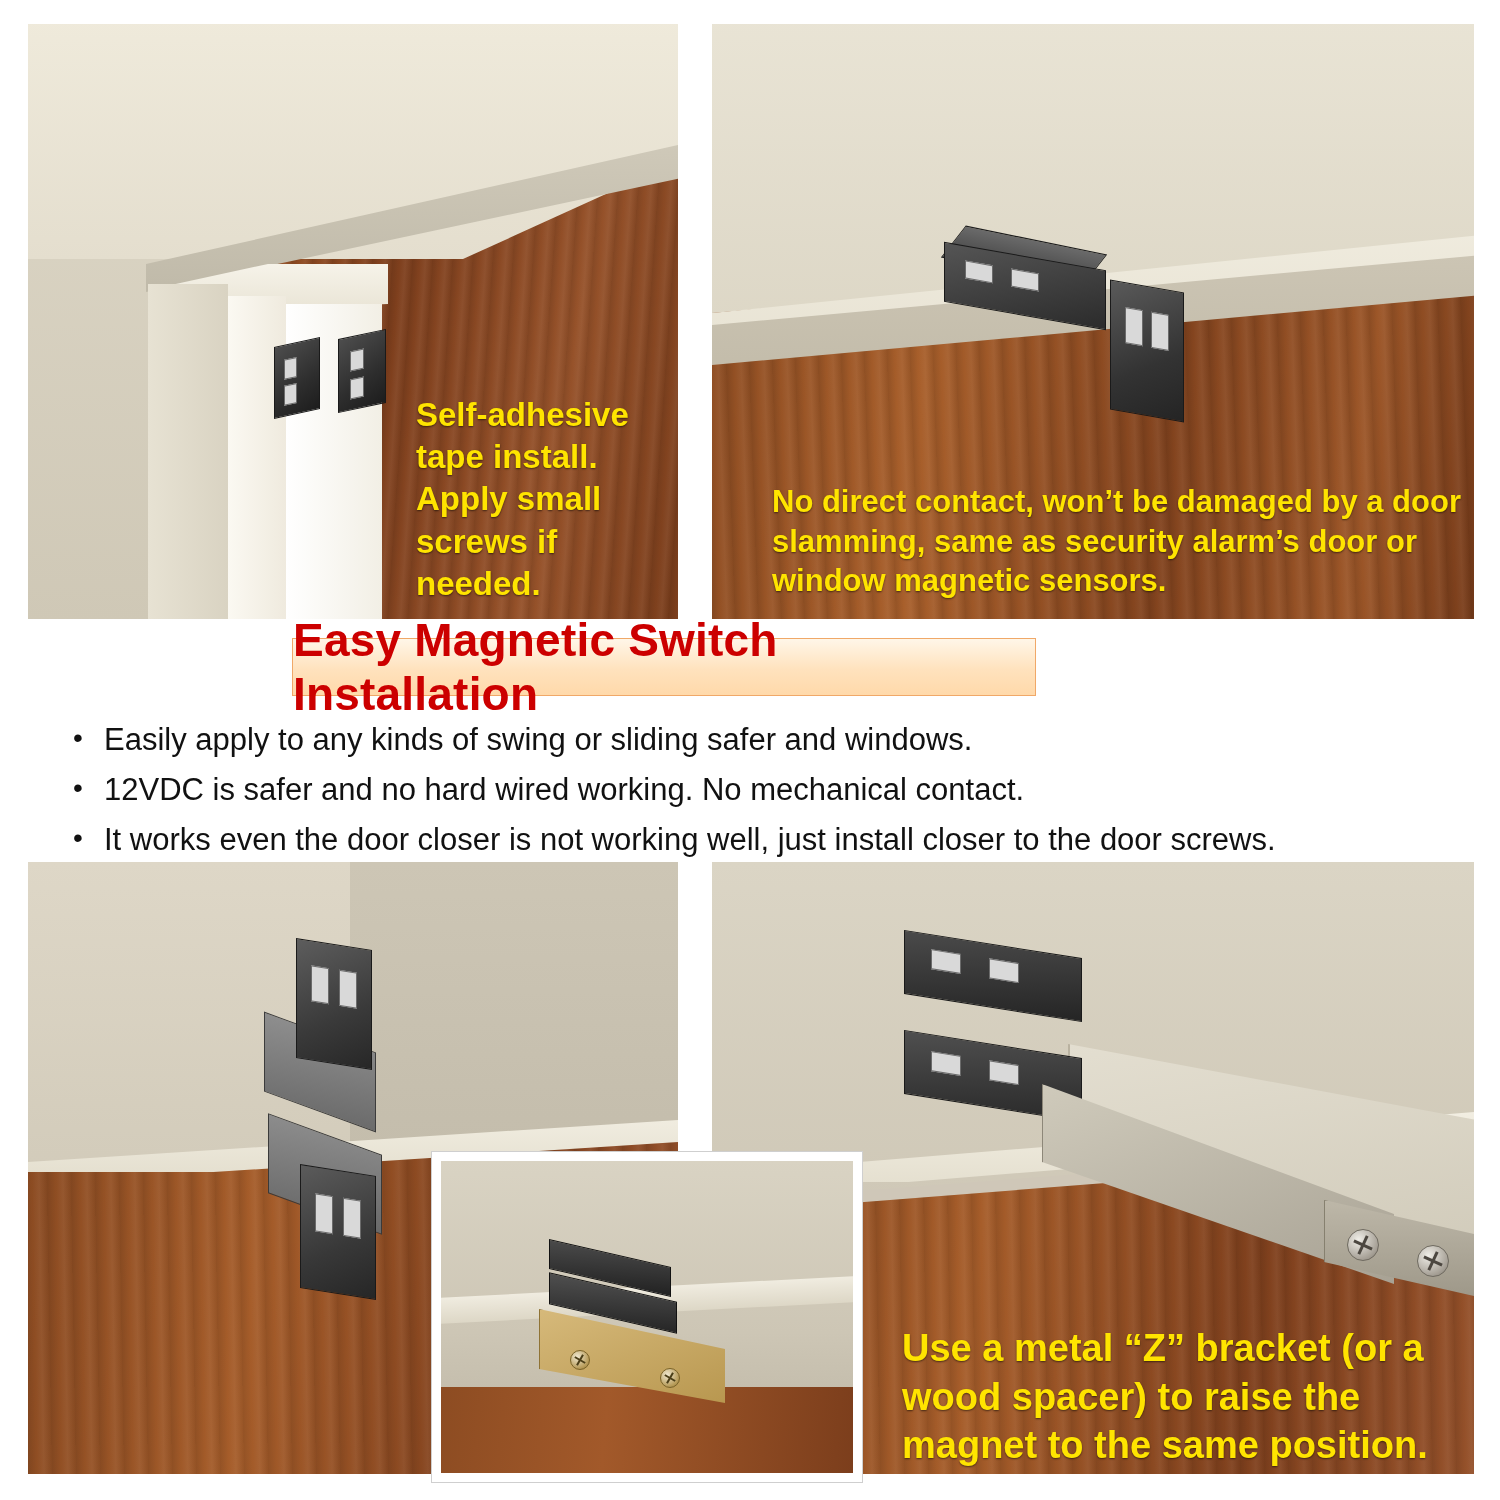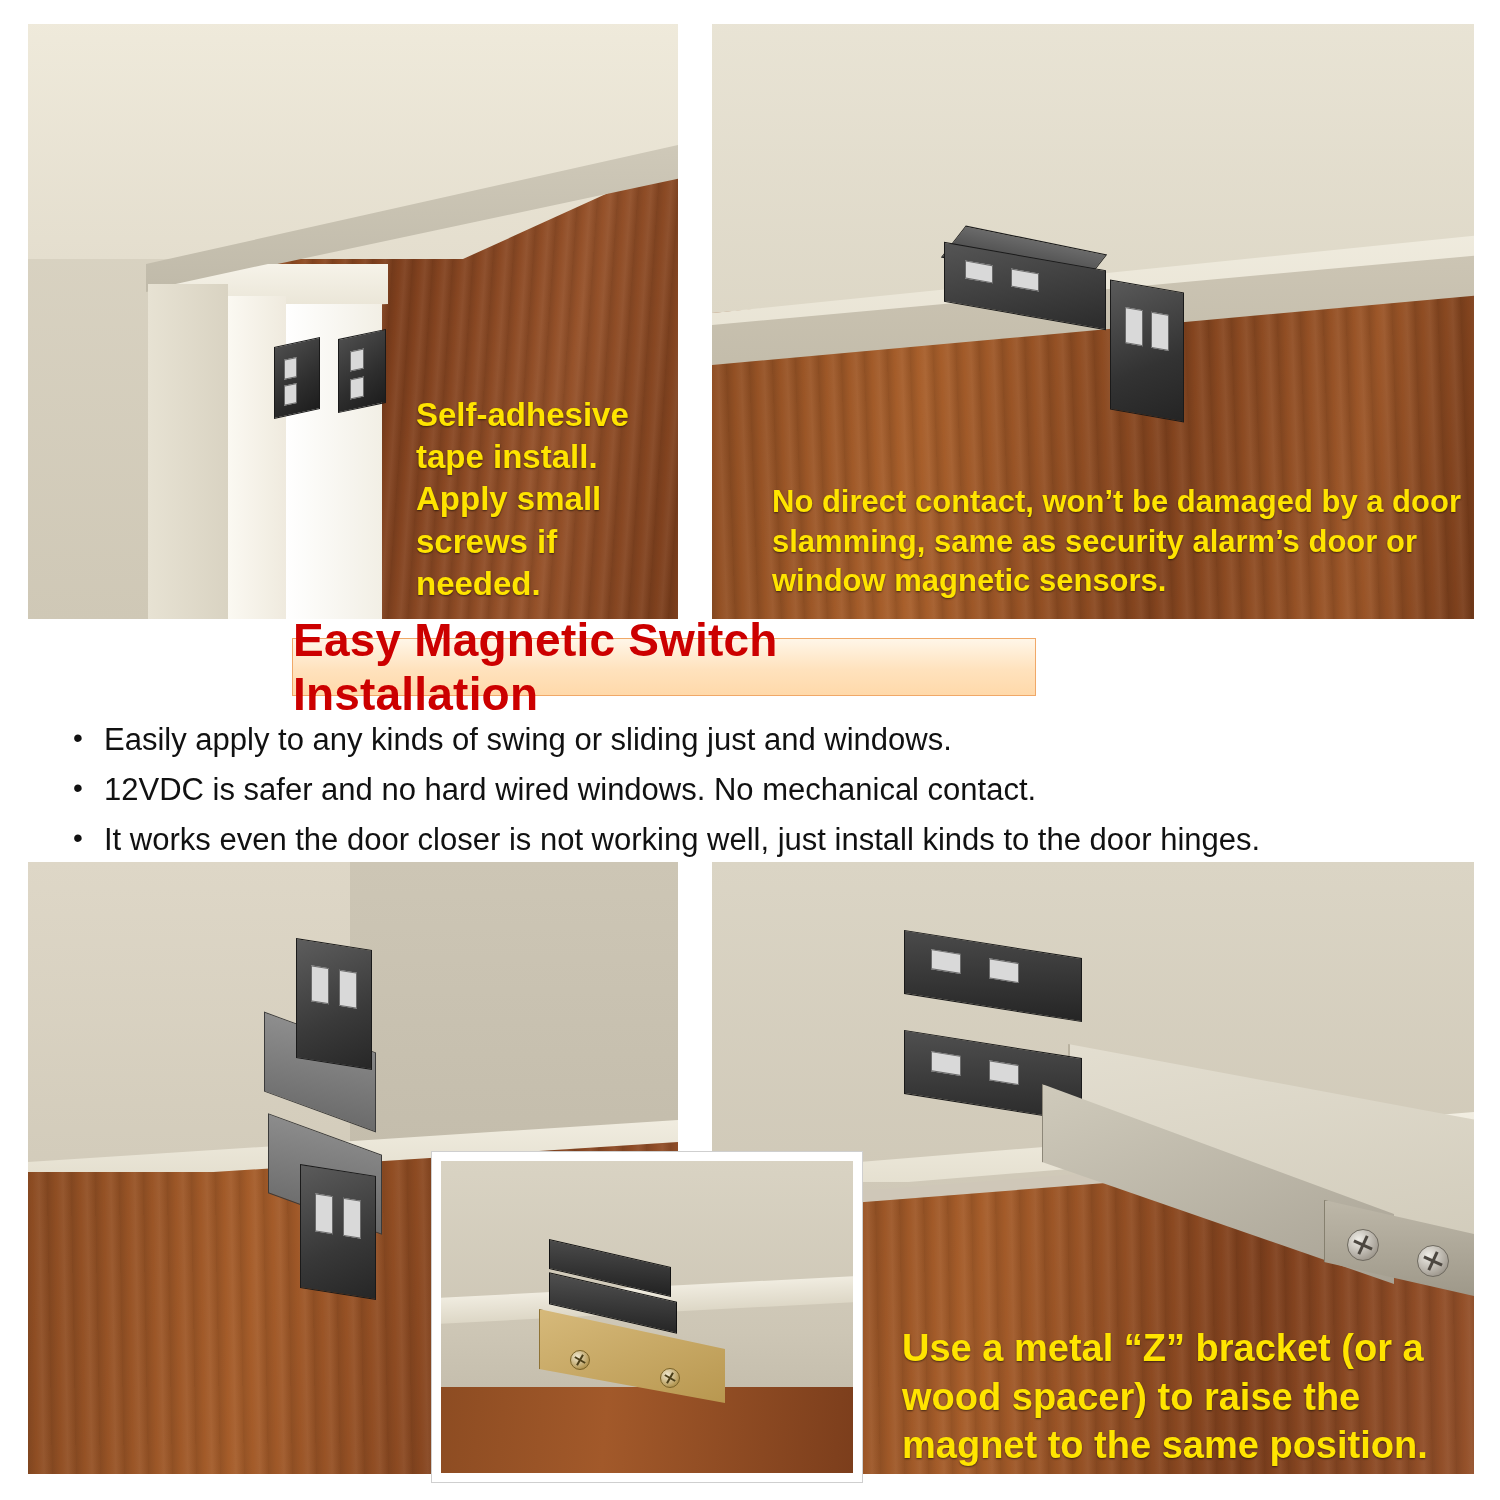--- a/index.html
+++ b/index.html
@@ -383,29 +383,29 @@
     <div class="cap-yellow" id="tl-caption">Self-adhesive tape install. Apply small screws if needed.</div>
   </div>
 
   <div id="title-box">
     <div id="title-text">Easy Magnetic Switch Installation</div>
   </div>
 
   <div class="bullets">
     <div class="bullet-row">
       <span class="bullet-dot">•</span>
-      <span>Easily apply to any kinds of swing or sliding just and windows.</span>
+      <span>Easily apply to any kinds of swing or sliding safer and windows.</span>
     </div>
     <div class="bullet-row">
       <span class="bullet-dot">•</span>
-      <span>12VDC is safer and no hard wired windows. No mechanical contact.</span>
+      <span>12VDC is safer and no hard wired working. No mechanical contact.</span>
     </div>
     <div class="bullet-row">
       <span class="bullet-dot">•</span>
-      <span>It works even the door closer is not working well, just install kinds to the door hinges.</span>
+      <span>It works even the door closer is not working well, just install closer to the door screws.</span>
     </div>
   </div>
 
   <div class="panel" id="panel-bl">
     <div class="bl-wall"></div>
     <div class="bl-wall-right"></div>
     <div class="bl-wood"></div>
     <div class="bl-trim"></div>
 
     <div id="bl-sensor-top-side"></div>

